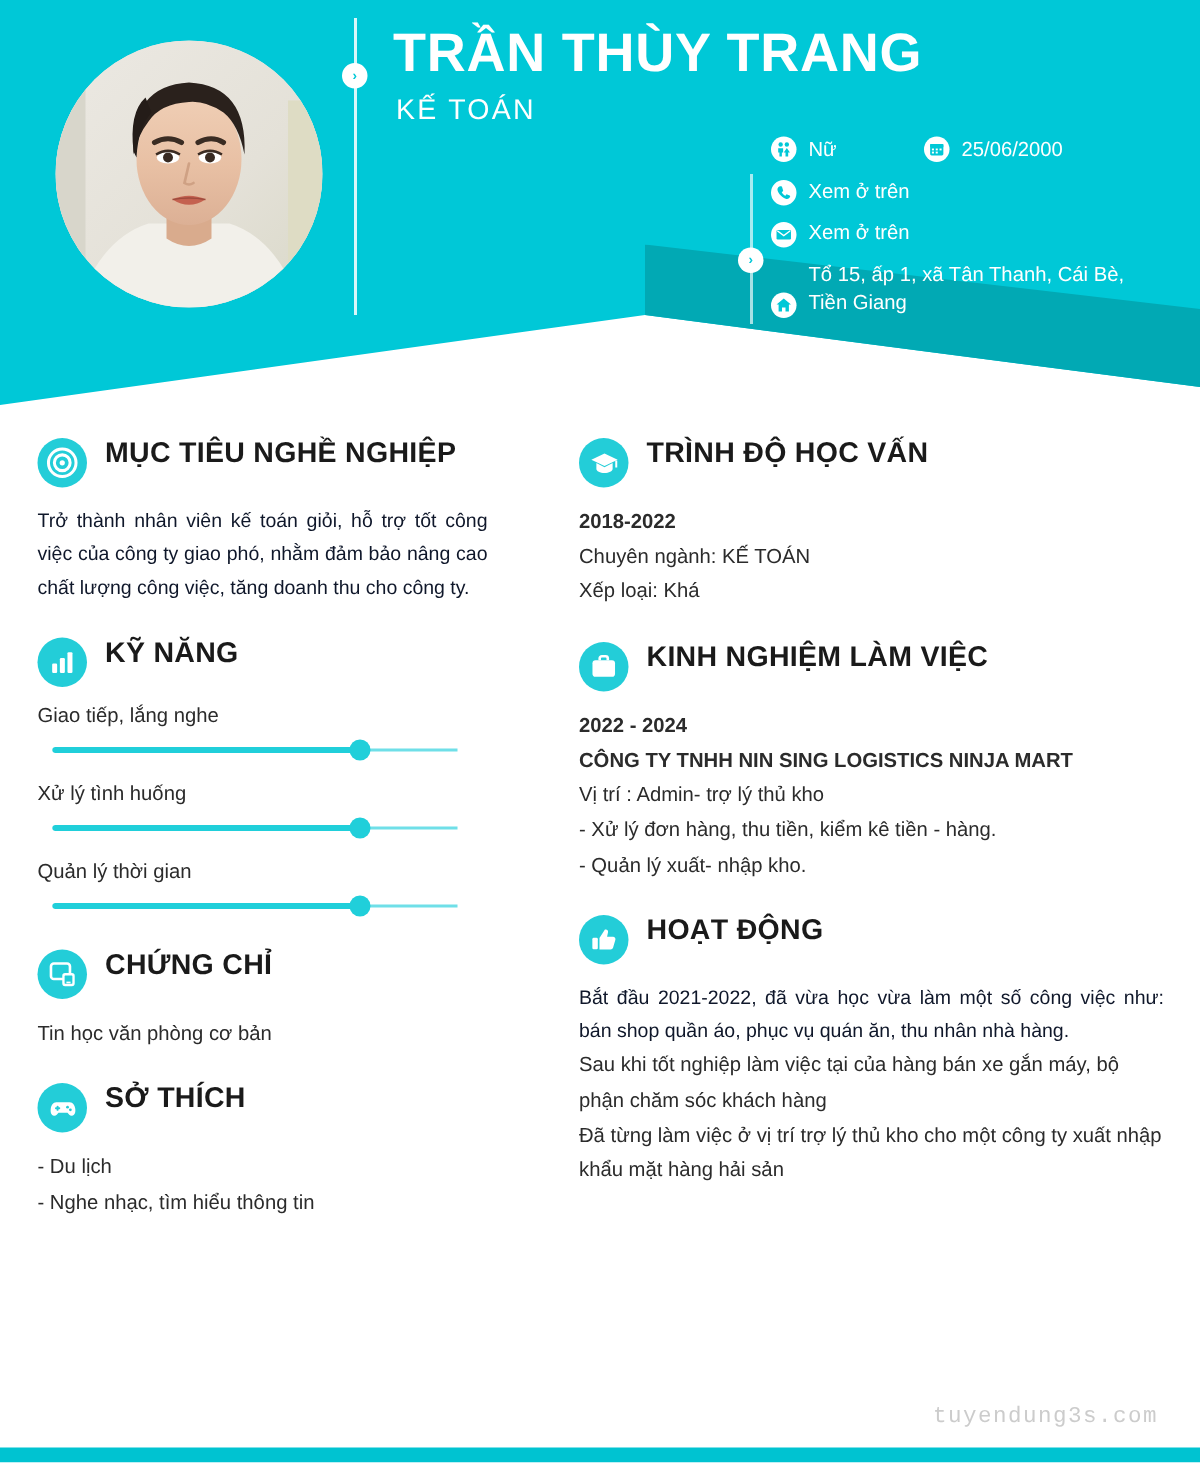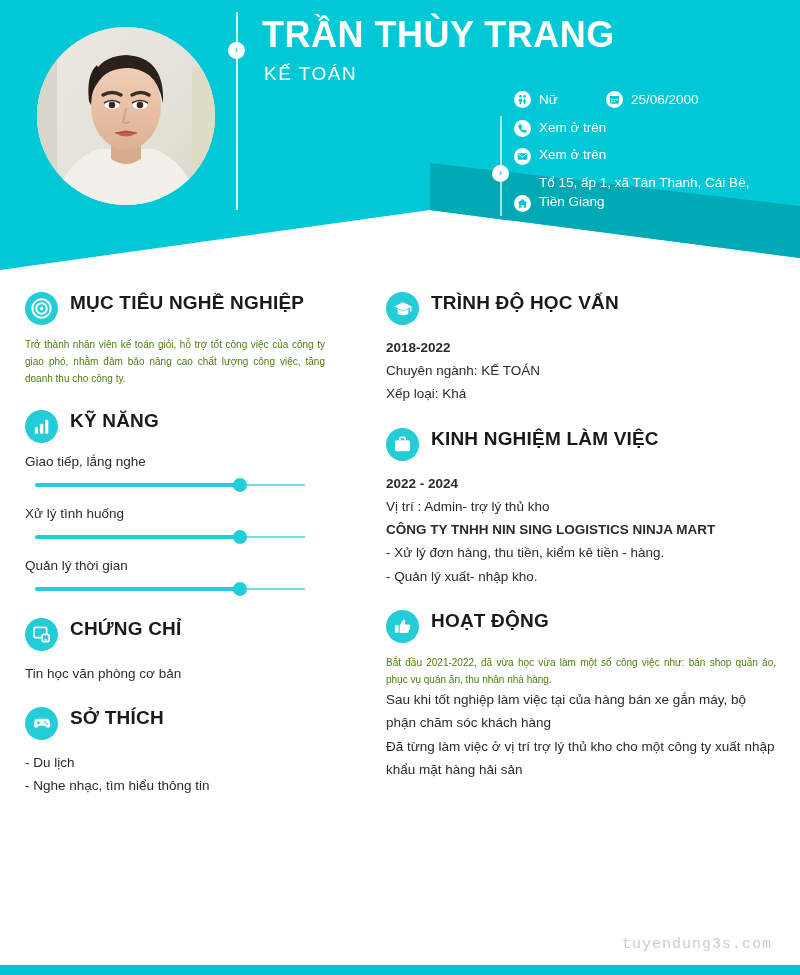--- a/index.html
+++ b/index.html
@@ -116,21 +116,21 @@
     margin-right: 8px;
     margin-top: 1px;
     display: flex;
     align-items: center;
     justify-content: center;
   }
   .c-icon svg { display: block; }
   .c-text { line-height: 1.45; }
   .c-first { display: flex; margin-bottom: 8px; }
   .c-first .c-grp { display: flex; align-items: flex-start; }
-  .c-first .c-grp:first-child { width: 92px; }
+  .c-first .c-grp:first-child { width: 102px; }
 
   
   .col-left {
     position: absolute;
     left: 25px; top: 292px;
     width: 300px;
   }
   .col-right {
     position: absolute;
     left: 386px; top: 292px;
@@ -155,24 +155,24 @@
   }
   .sec-icon svg { display: block; }
   .sec-title {
     font-size: 19px;
     font-weight: bold;
     color: #1a1a1a;
     letter-spacing: 0.2px;
   }
 
   .para {
-    font-size: 10px;
+    font-size: 13px;
     line-height: 1.72;
     text-align: justify;
-    color: #4d7c0f;
+    color: #0f172a;
     margin: 0;
   }
   .line {
     font-size: 13.5px;
     line-height: 1.72;
     color: #2b2b2b;
     margin: 0;
   }
   .line.bold { font-weight: bold; }
 
@@ -454,22 +454,22 @@
     <div class="sec-head">
       <span class="sec-icon">
         <svg width="19" height="19" viewBox="0 0 24 24">
             <rect x="2.5" y="6.5" width="19" height="14" rx="2.6" fill="#fff"></rect>
             <path d="M8.6 6.5V4.9c0-1 .8-1.8 1.8-1.8h3.2c1 0 1.8.8 1.8 1.8v1.6" fill="none" stroke="#fff" stroke-width="2.2"></path>
           </svg>
       </span>
       <span class="sec-title">KINH NGHIỆM LÀM VIỆC</span>
     </div>
     <p class="line bold">2022 - 2024</p>
+    <p class="line bold">CÔNG TY TNHH NIN SING LOGISTICS NINJA MART</p>
     <p class="line">Vị trí : Admin- trợ lý thủ kho</p>
-    <p class="line bold">CÔNG TY TNHH NIN SING LOGISTICS NINJA MART</p>
     <p class="line">- Xử lý đơn hàng, thu tiền, kiểm kê tiền - hàng.</p>
     <p class="line">- Quản lý xuất- nhập kho.</p>
   </div>
 
   <div class="sec">
     <div class="sec-head">
       <span class="sec-icon">
         <svg width="19" height="19" viewBox="0 0 24 24">
             <rect x="2.4" y="10.4" width="4.6" height="9.6" rx="1.1" fill="#fff"></rect>
             <path d="M8.4 10.6L13 3.4c1.6-.5 2.9.6 2.6 2.2l-.8 3.8h5c1.4 0 2.4 1.2 2 2.6l-1.9 6.6c-.3 1-1.2 1.6-2.2 1.6H8.4z" fill="#fff"></path>

